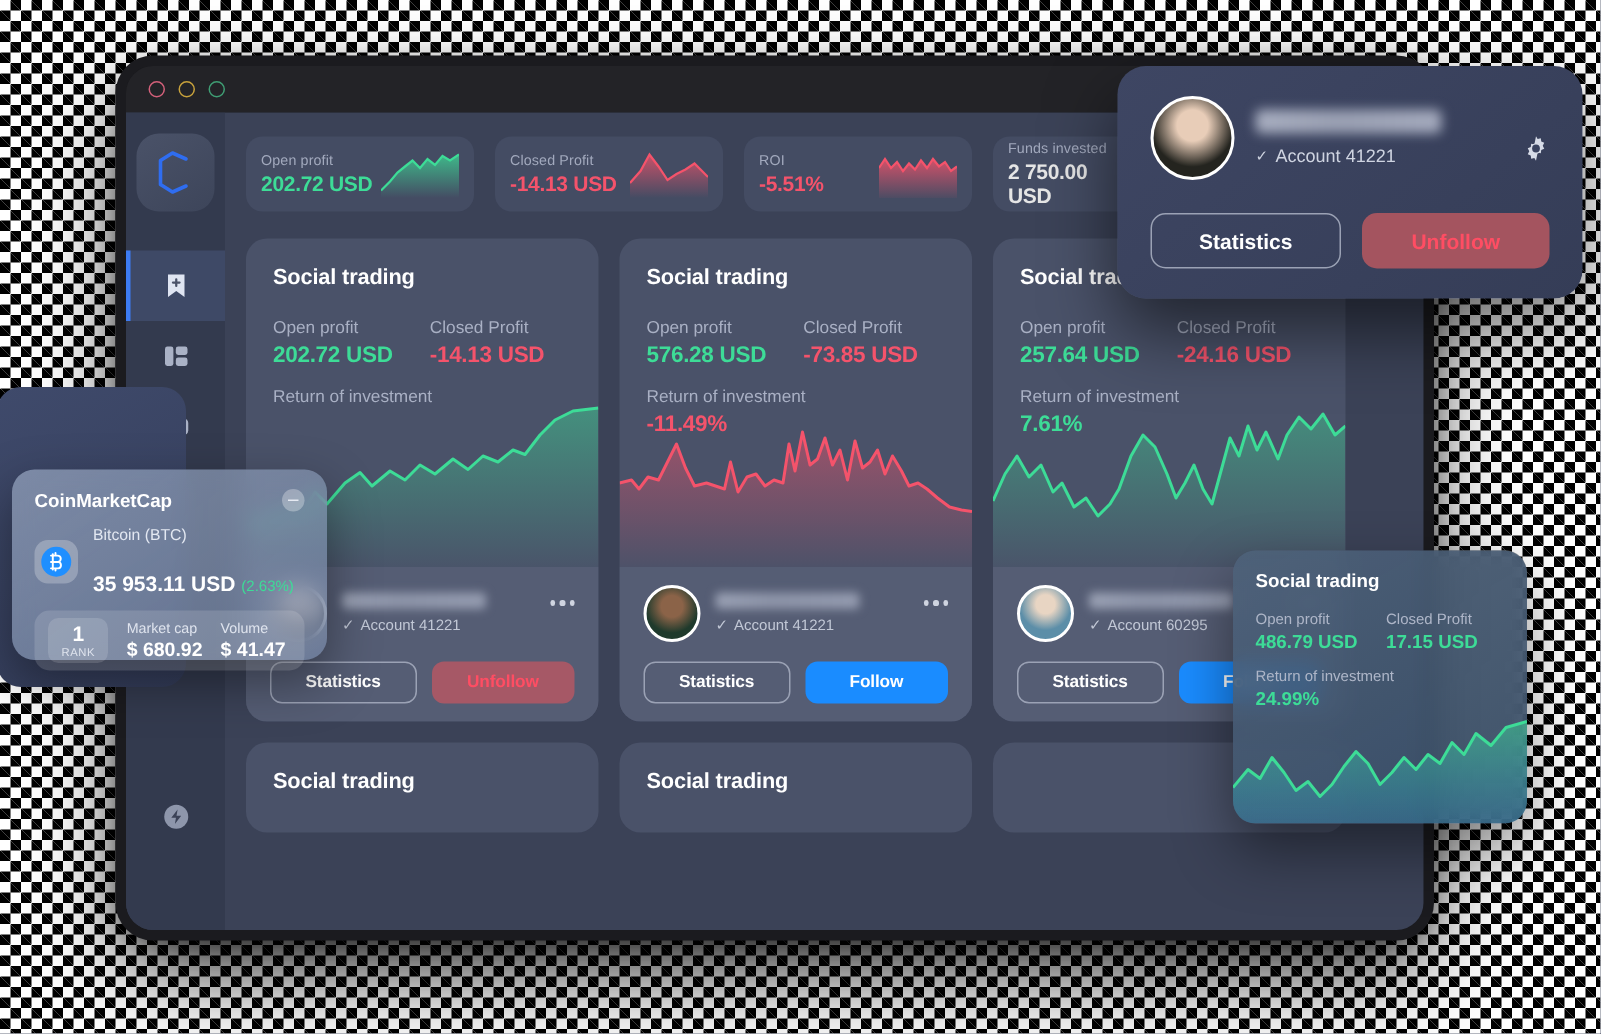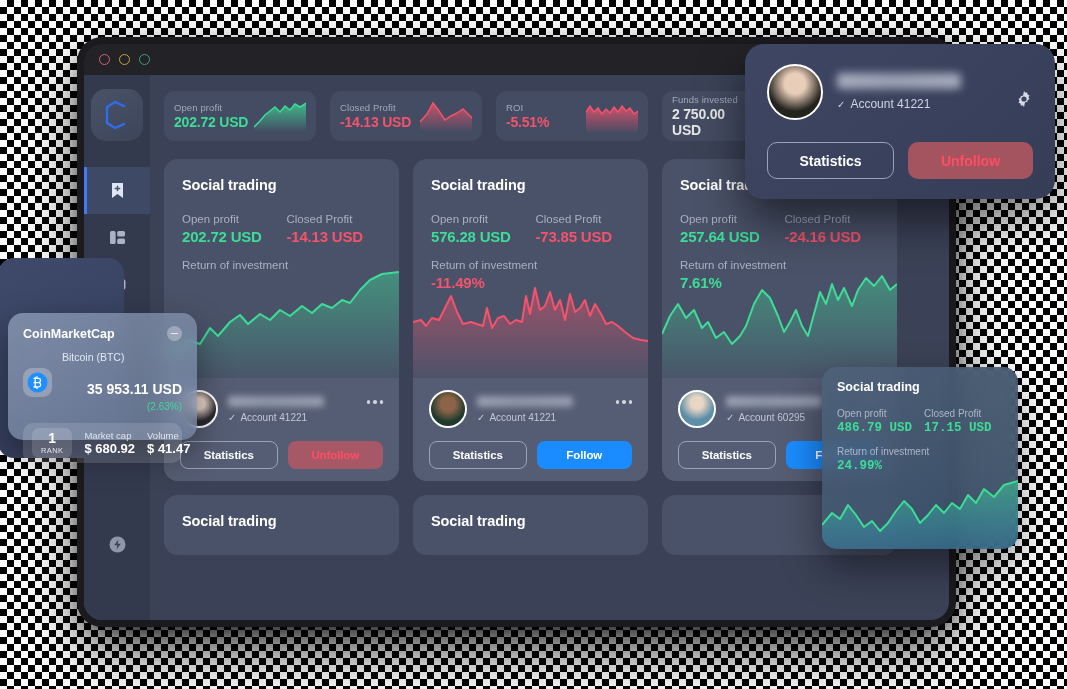--- a/index.html
+++ b/index.html
@@ -298,21 +298,21 @@
     display: flex; align-items: center; justify-content: center;
     border: none; cursor: pointer; font-family: inherit;
   }
   .pp-btn.outline { background: transparent; border: 1px solid #9ba2b5; color: #fff; }
   .pp-btn.unfollow { background: #a4545f; color: #ff4d63; }
 
   
   .cmc {
     position: absolute;
     left: 8px; top: 313px;
-    width: 189px; height: 127px;
+    width: 210px; height: 127px;
     background: linear-gradient(145deg, rgba(150,165,190,.72), rgba(120,138,170,.66));
     backdrop-filter: blur(7px);
     border-radius: 15px;
     padding: 13px 15px;
     box-shadow: 0 14px 34px rgba(0,0,0,.4);
   }
   .cmc-head { display: flex; justify-content: space-between; align-items: center; }
   .cmc-title { font-size: 12.5px; font-weight: 700; color: #fff; }
   .cmc-min {
     width: 15px; height: 15px; border-radius: 50%;
@@ -356,21 +356,21 @@
     width: 196px; height: 182px;
     background: linear-gradient(150deg, rgba(78,98,122,.9), rgba(56,78,104,.88));
     backdrop-filter: blur(6px);
     border-radius: 15px;
     overflow: hidden;
     box-shadow: 0 18px 40px rgba(0,0,0,.45);
   }
   .fc-title { font-size: 12.5px; font-weight: 700; color: #fff; padding: 13px 15px 0 15px; }
   .fc-stats { display: flex; gap: 8px; padding: 14px 15px 0 15px; }
   .fc-label { font-size: 10px; color: #aeb6c8; margin-bottom: 2px; white-space: nowrap; }
-  .fc-value { font-size: 12.5px; font-weight: 700; white-space: nowrap; font-family: Liberation Mono, monospace; }
+  .fc-value { font-size: 12.5px; font-weight: 700; white-space: nowrap; }
   .fc-roi { padding: 11px 15px 0 15px; }
   .fc-chart { position: absolute; left: 0; bottom: 0; width: 100%; height: 74px; }
   .fc-chart svg { display: block; width: 100%; height: 100%; }
 
   
   .back-panel {
     position: absolute;
     left: -2px; top: 258px;
     width: 126px; height: 200px;
     background: linear-gradient(150deg,#3f4a6b,#333c59);

